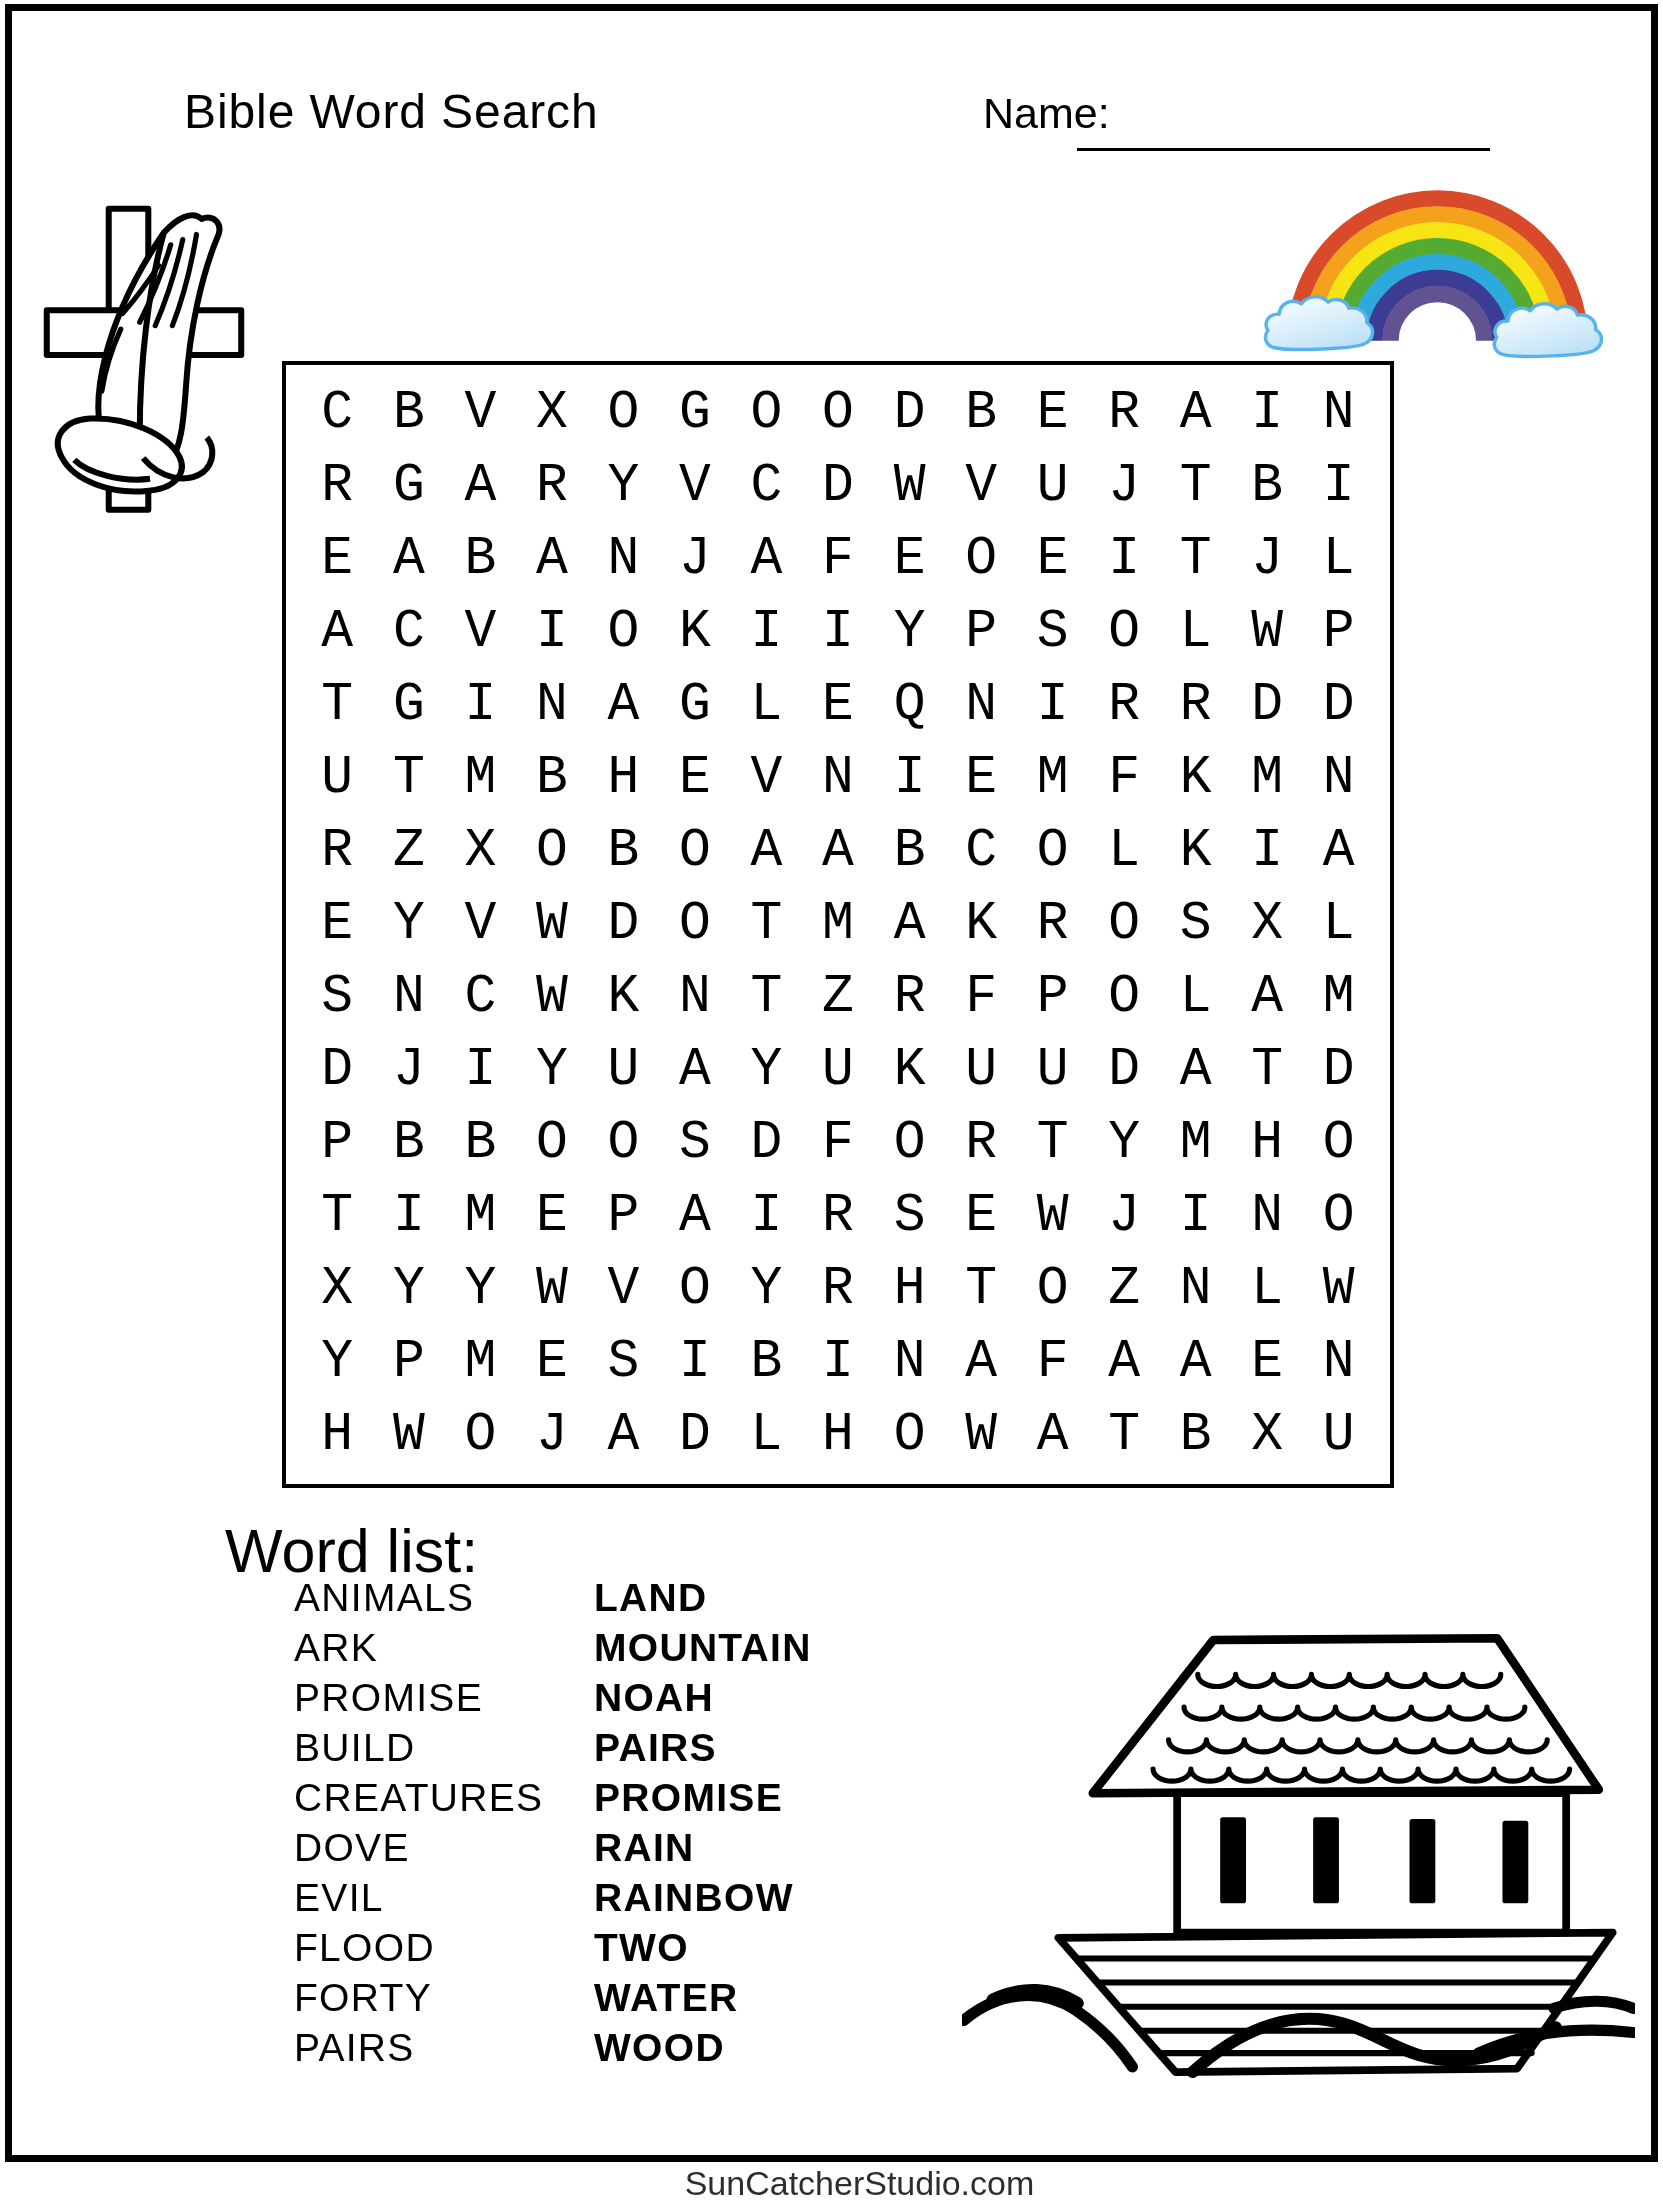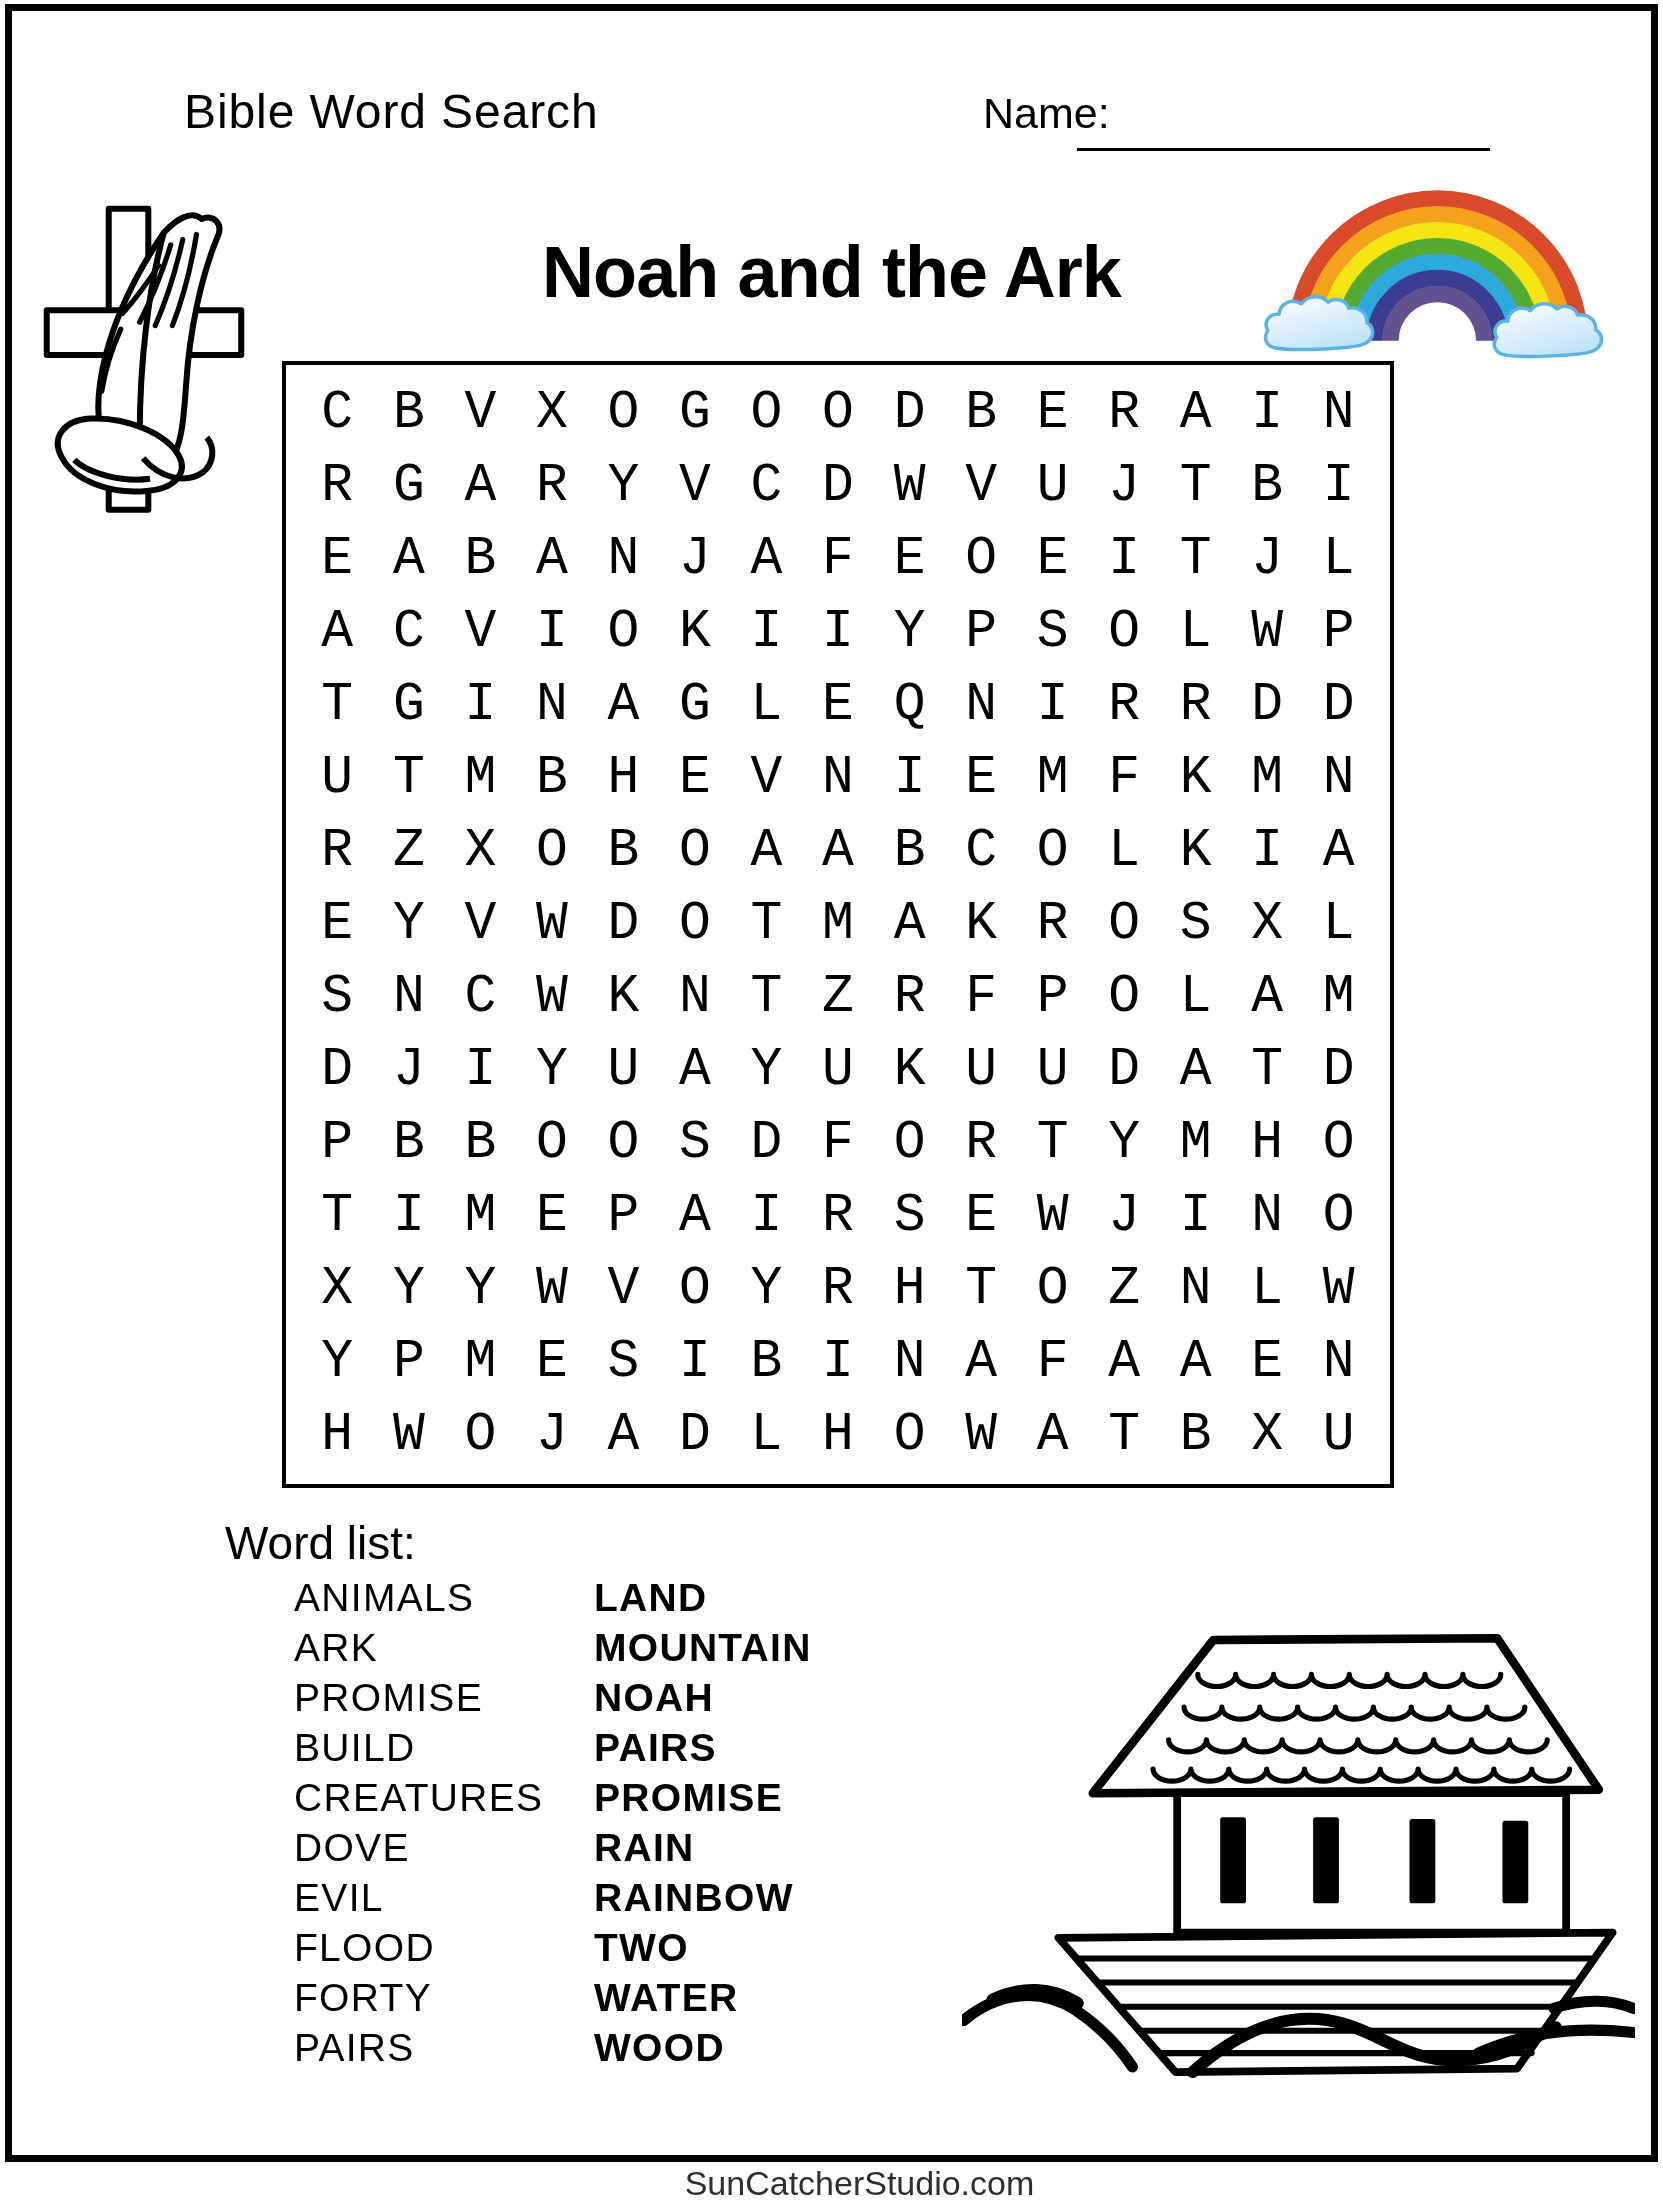--- a/index.html
+++ b/index.html
@@ -37,21 +37,21 @@
     display:grid;
     grid-template-columns:repeat(15,1fr);
     grid-template-rows:repeat(15,1fr);
     padding:12px 15.5px;
   }
   .cell{
     display:flex;align-items:center;justify-content:center;
     font-family:"Liberation Mono", monospace;
     font-size:53px;line-height:1;color:#000;
   }
-  .wl-heading{position:absolute;left:225px;top:1516px;font-size:46px;}
+  .wl-heading{position:absolute;left:225px;top:1516px;font-size:61px;}
   .wl-col{position:absolute;top:1573px;font-size:39px;letter-spacing:1.3px;margin-left:19px;}
   .wl-col .word{height:50px;display:flex;align-items:center;}
   .wl-col-1{left:275px;}
   .wl-col-2{left:575px;font-weight:bold;}
   .ark{position:absolute;left:962px;top:1621px;width:673px;height:489px;}
   .footer{
     position:absolute;left:0;top:2164px;width:100%;text-align:center;
     font-size:34px;color:#2e2e2e;margin-left:28px;
   }
 </style>
@@ -59,21 +59,20 @@
 <body>
 
 <div class="page">
   <div class="frame"></div>
 
   <div class="brand">Bible Word Search</div>
 
   <div class="name-row">Name:</div>
   <div class="name-line"></div>
 
-  <div class="title">Noah and the Ark</div>
 
   <svg class="hands" viewBox="0 0 258 402">
     <g fill="#fff" stroke="#000" stroke-width="7" stroke-linejoin="round">
       <rect x="88" y="10" width="46" height="350"></rect>
       <rect x="16" y="128" width="226" height="52"></rect>
 
       <path d="M152,38 C126,76 98,128 84,182 C74,222 72,262 86,292 C94,308 112,316 128,308 L150,266 C148,196 146,110 152,38 Z"></path>
 
       <path d="M152,38 C168,20 186,12 196,22 C210,16 222,28 214,44 C196,88 182,150 178,214 C175,258 172,290 158,306 C140,314 126,300 124,274 C124,190 134,104 152,38 Z"></path>
 

